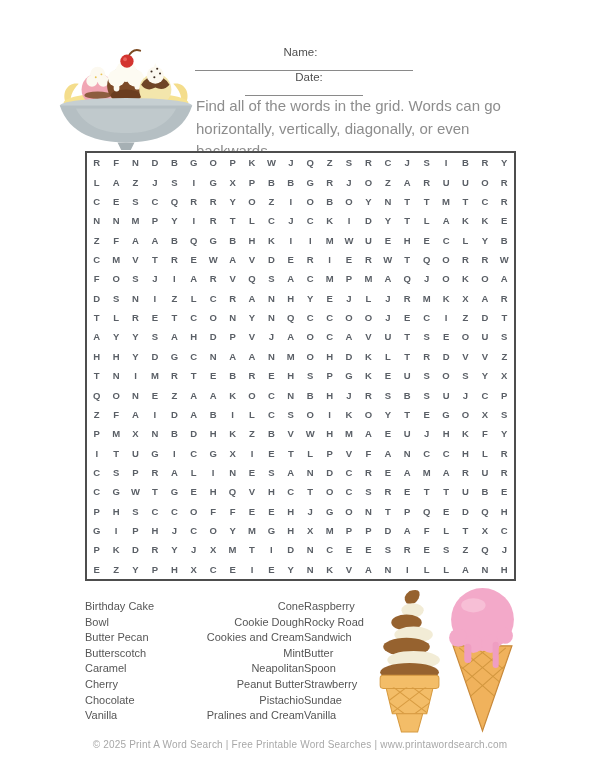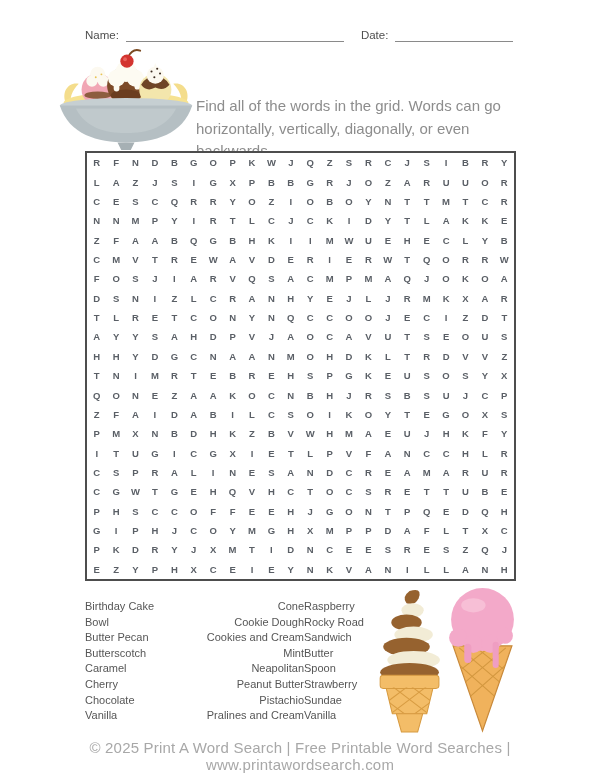--- a/index.html
+++ b/index.html
@@ -1,21 +1,21 @@
 <!DOCTYPE html>
 <html><head>
 <meta charset="utf-8">
 <style>
   * { margin:0; padding:0; box-sizing:border-box; }
   html,body { background:#ffffff; }
   body { font-family:"Liberation Sans", sans-serif; width:600px; height:776px; position:relative; overflow:hidden; }
   .page { position:absolute; inset:0; background:#fff; }
 
   
-  .name-row { position:absolute; left:85px; top:29px; width:431px; display:flex; align-items:flex-start; font-size:11.5px; color:#4f4f4f; }
+  .name-row { position:absolute; left:85px; top:46px; width:431px; display:flex; align-items:center; font-size:11.5px; color:#4f4f4f;flex-direction:column; }
   .write-line { border-bottom:1.2px solid #8a8a8a; height:13px; }
   .line-name { width:218px; margin-left:7px; }
   .label-date { margin-left:17px; }
   .line-date { width:118px; margin-left:7px; }
 
   
   .hero-art { position:absolute; left:55px; top:46px; width:142px; height:104px; }
   .page-title { position:absolute; left:196px; top:59px; font-size:25.5px; font-weight:800; color:#9a6a4a; letter-spacing:-0.2px; font-family:"DejaVu Sans", sans-serif; }
   .instructions { position:absolute; left:196px; top:95px; width:336px; font-size:15px; line-height:1.5; color:#8d8d8d; }
 
@@ -27,21 +27,21 @@
   
   .word-list { position:absolute; left:85px; top:599px; display:flex; }
   .word-col { font-size:11px; color:#565656; line-height:15.6px; }
   .word-col-1 { width:96px; }
   .word-col-2 { width:123px;text-align:right; }
   .word-col-3 { width:100px; }
 
   .cones-art { position:absolute; left:368px; top:585px; width:152px; height:148px; }
 
   
-  .footer { position:absolute; left:0; top:739px; width:600px; text-align:center; font-size:15px; color:#a8a8a8; letter-spacing:0.2px; }
+  .footer { position:absolute; left:0; top:739px; width:600px; text-align:center; font-size:10px; color:#a8a8a8; letter-spacing:0.2px; }
 </style>
 </head>
 <body>
 
 <div class="page">
 
   <div class="name-row">
     <span>Name:</span>
     <span class="write-line line-name"></span>
     <span class="label-date">Date:</span>

